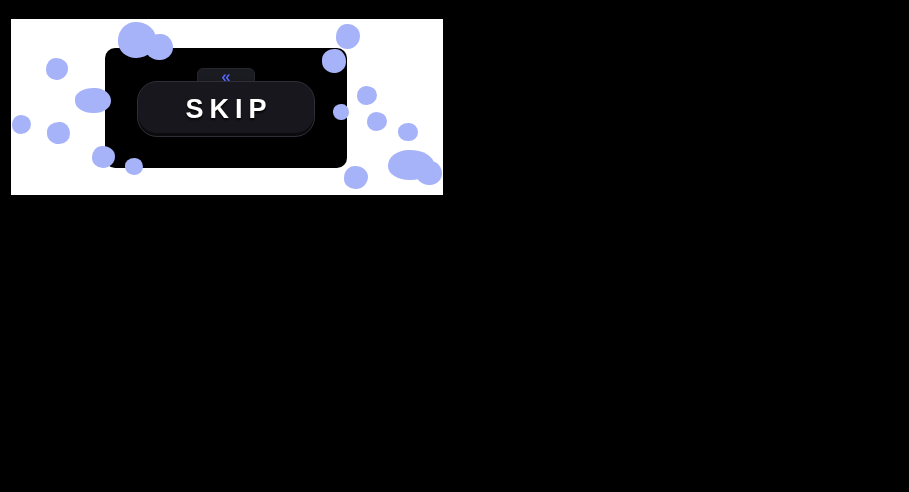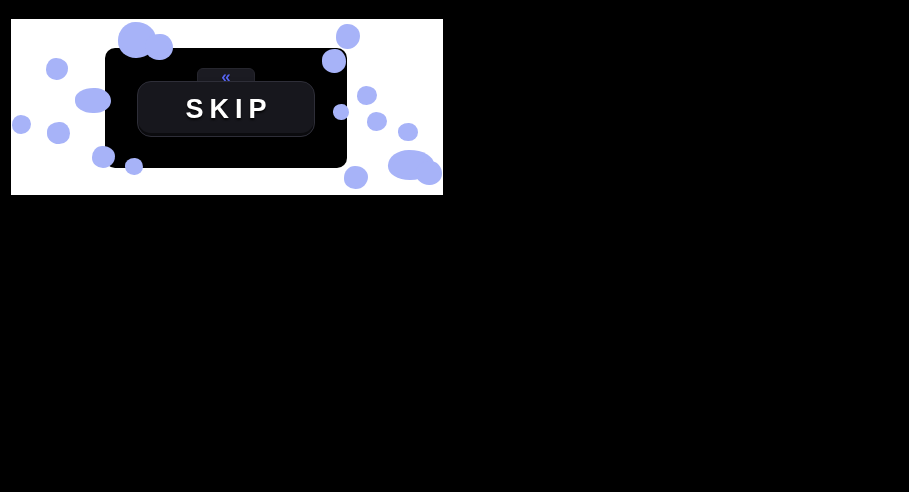--- a/index.html
+++ b/index.html
@@ -63,21 +63,21 @@
   }
   .skip-btn {
     position: absolute;
     left: 50%;
     transform: translateX(-50%);
     top: 33px;
     width: 178px;
     height: 56px;
     background: var(--color-button_bg, #17171d);
     border: 1px solid var(--color-button_border, #2e2e38);
-    border-radius: 14px;
+    border-radius: 20px;
     display: flex;
     align-items: center;
     justify-content: center;
     cursor: pointer;
     z-index: 3;
     box-shadow: 0 4px 6px rgba(0,0,0,0.55), inset 0 -3px 0 rgba(0,0,0,0.5);
   }
   .skip-label {
     color: var(--color-skip_text, #fff);
     font-size: 27px;

